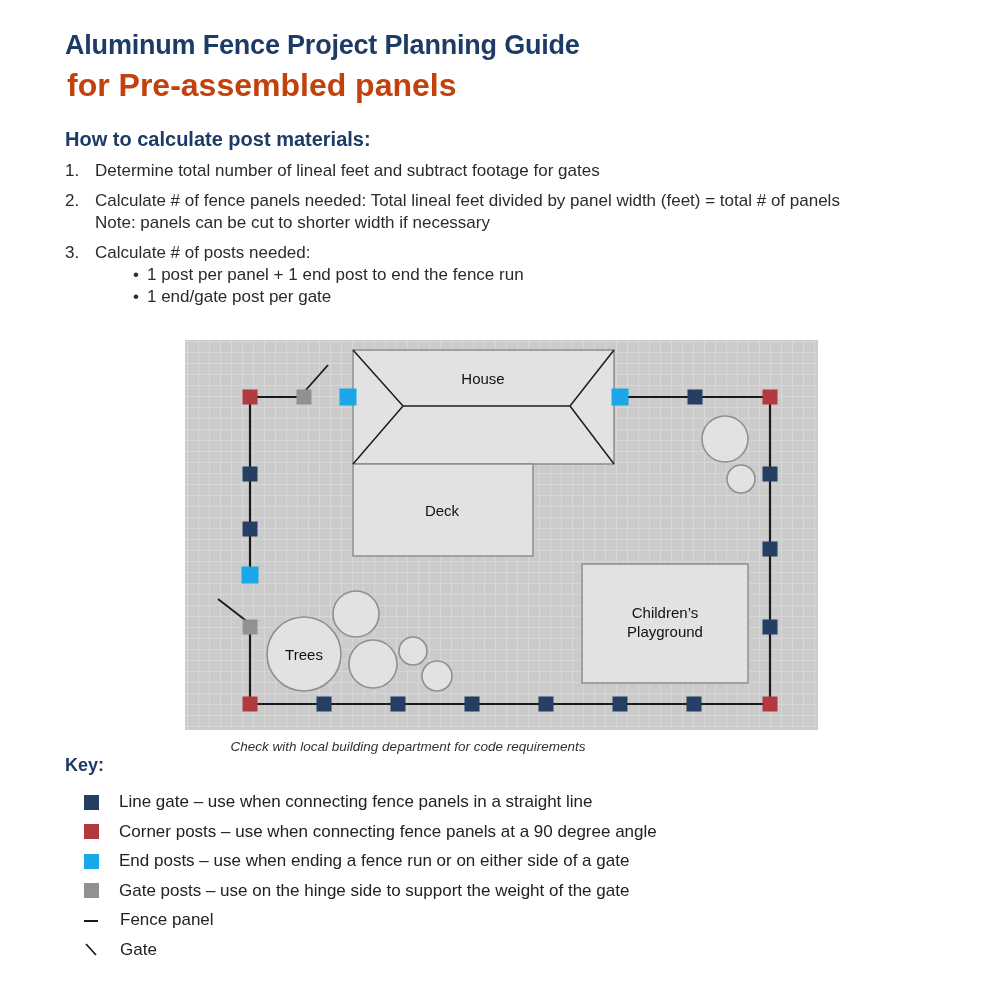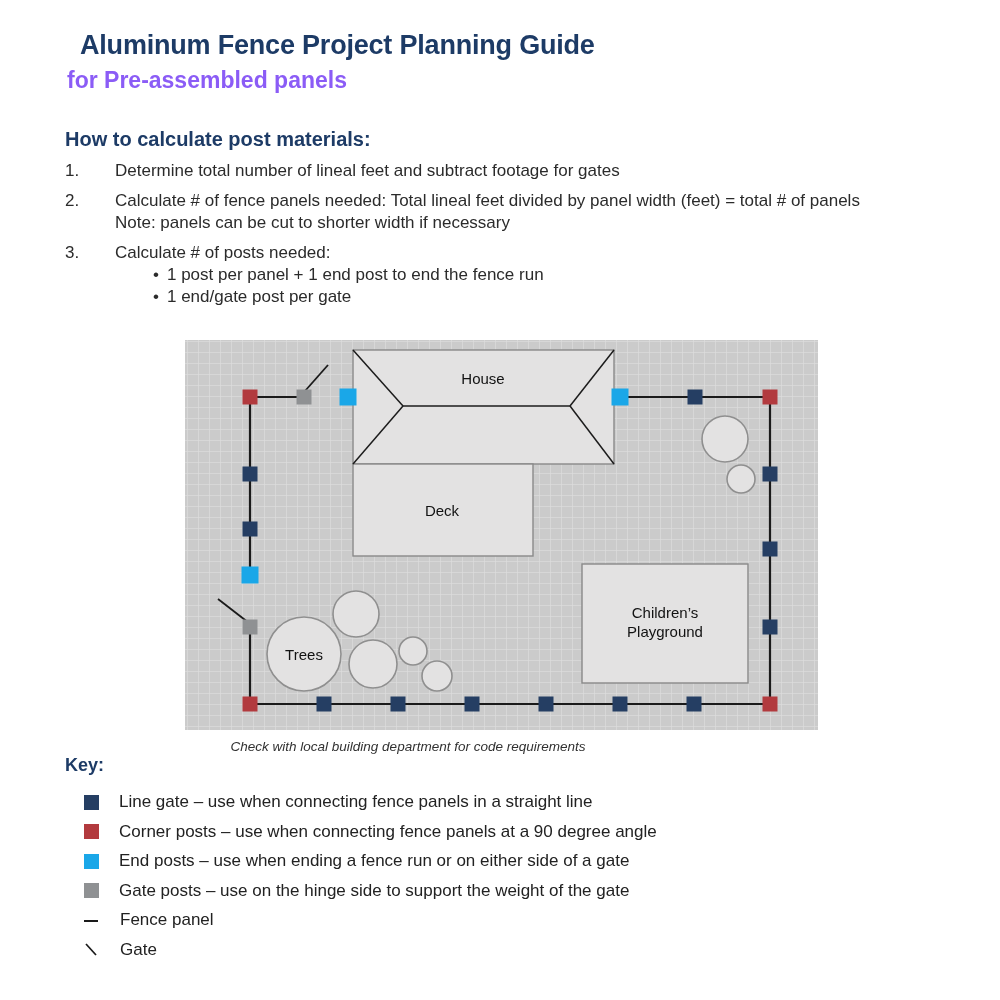--- a/index.html
+++ b/index.html
@@ -6,42 +6,42 @@
   body {
     width: 1000px; height: 1000px;
     background: #ffffff;
     font-family: "Liberation Sans", sans-serif;
     position: relative;
     overflow: hidden;
   }
   .page { position: absolute; inset: 0; }
 
   .title {
-    position: absolute; left: 80px; top: 30px;
+    position: absolute; left: 65px; top: 30px;
     font-size: 27px; font-weight: bold; color: #1d3b66;
     letter-spacing: -0.2px; white-space: nowrap;
   }
   .subtitle {
     position: absolute; left: 67px; top: 67px;
-    font-size: 23px; font-weight: bold; color: #8b5cf6;
+    font-size: 32px; font-weight: bold; color: #c2410c;
     white-space: nowrap;
   }
   .how-heading {
     position: absolute; left: 65px; top: 128px;
     font-size: 20px; font-weight: bold; color: #1d3b66;
     white-space: nowrap;
   }
 
   .instructions {
     position: absolute; left: 65px; top: 160px; width: 890px;
     font-size: 17px; color: #2b2b2b;
   }
   .list-item { display: flex; margin-bottom: 8px; }
   .num { width: 30px; flex: none; line-height: 22px; }
-  .item-body { flex: 1; margin-left: 20px; }
+  .item-body { flex: 1; }
   .item-line { line-height: 22px; }
   .item-bullet { display: flex; line-height: 22px; padding-left: 38px; }
   .dot { margin-right: 8px; }
 
   .diagram {
     position: absolute; left: 185px; top: 340px;
     width: 633px; height: 390px;
   }
   .diagram svg { display: block; }
   svg text { font-family: "Liberation Sans", sans-serif; }

